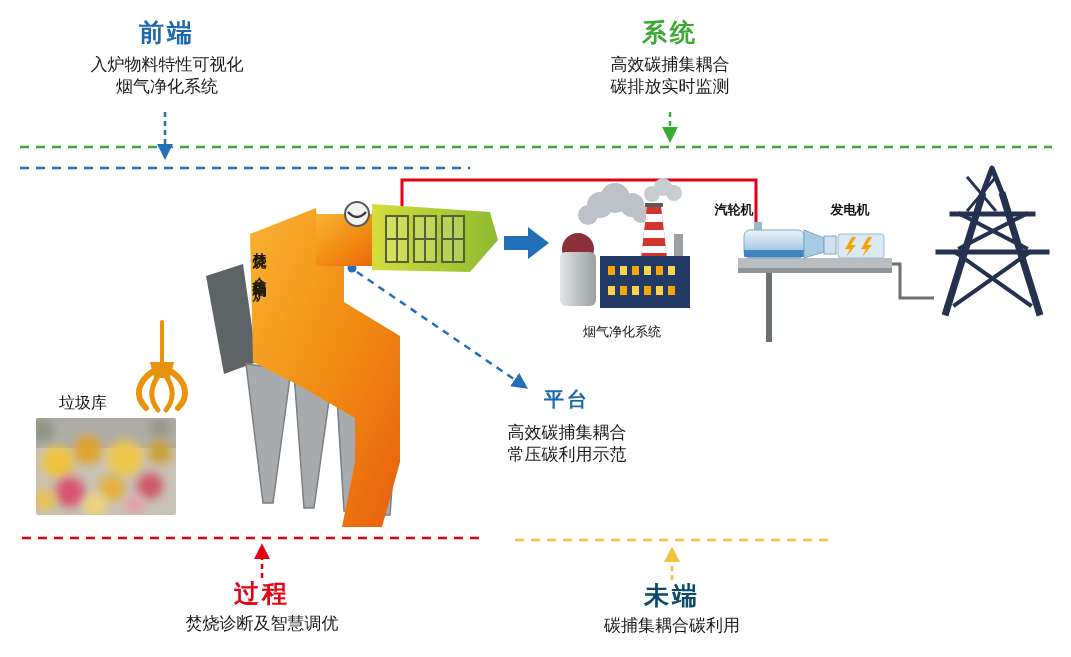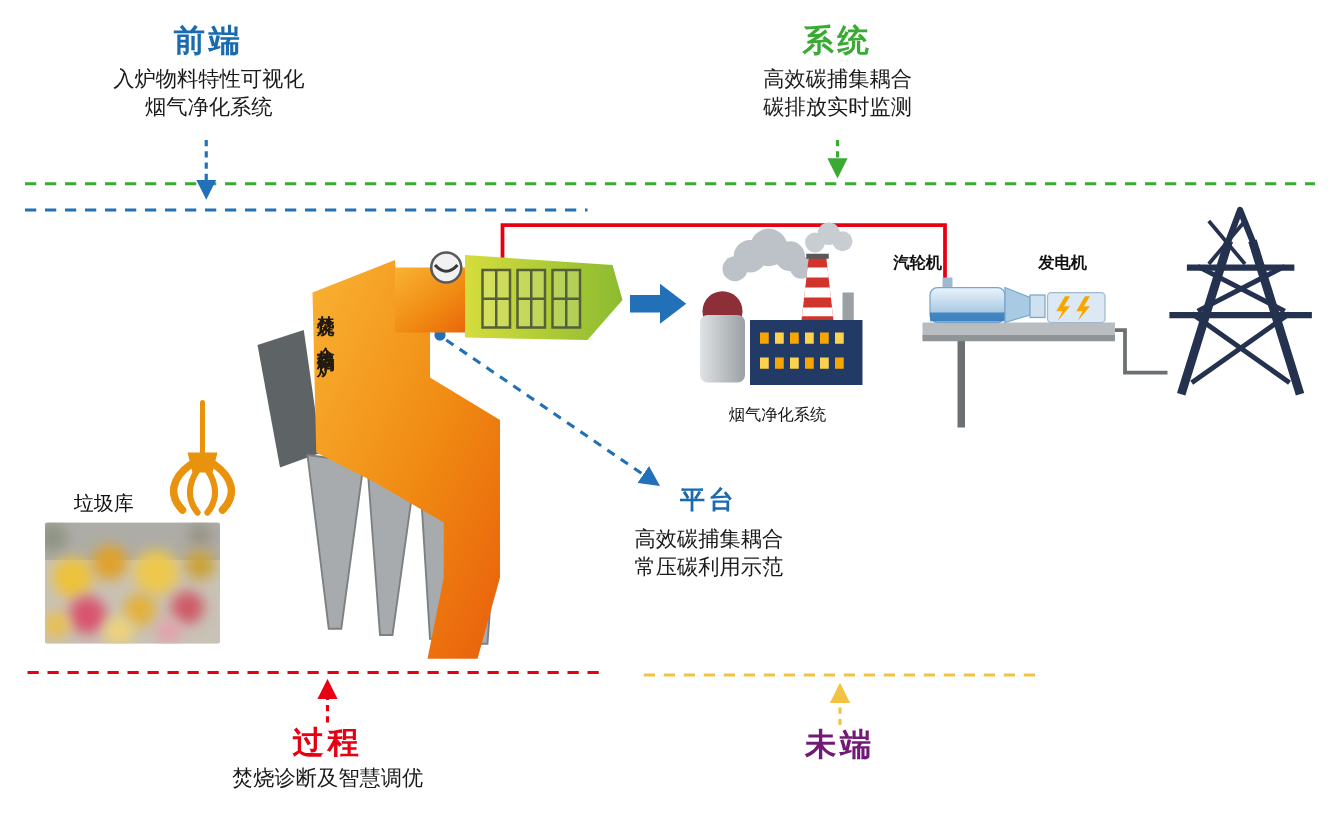--- a/index.html
+++ b/index.html
@@ -6,21 +6,21 @@
   html,body{width:1071px;height:657px;background:#ffffff;
     font-family:"DejaVu Sans","Liberation Sans",sans-serif;position:relative;overflow:hidden}
   .stage{position:absolute;left:0;top:0;width:1071px;height:657px}
   svg.art{position:absolute;left:0;top:0}
   .label{position:absolute;text-align:center;white-space:nowrap}
   .sec-title{font-size:25px;font-weight:bold;letter-spacing:3px}
   .sec-desc{font-size:17px;color:#1a1a1a;line-height:1.28;font-weight:500}
   .blue{color:#1a6ab0}
   .green{color:#3aaa35}
   .red{color:#e60012}
-  .gold{color:#701a75}
+  .gold{color:#0c4a6e}
   .front-title{left:67px;top:16px;width:200px}
   .front-desc{left:47px;top:54px;width:240px}
   .system-title{left:570px;top:16px;width:200px}
   .system-desc{left:550px;top:54px;width:240px}
   .platform-title{left:467px;top:386px;width:200px;font-size:20px}
   .platform-desc{left:447px;top:422px;width:240px}
   .process-title{left:162px;top:577px;width:200px;font-size:25px}
   .process-desc{left:122px;top:613px;width:280px}
   .terminal-title{left:572px;top:579px;width:200px;font-size:25px}
   .terminal-desc{left:532px;top:615px;width:280px}
@@ -252,20 +252,21 @@
   <div class="label sec-title blue platform-title">平台</div>
   <div class="label sec-desc platform-desc">
     <div>高效碳捕集耦合</div>
     <div>常压碳利用示范</div>
   </div>
 
   <div class="label sec-title red process-title">过程</div>
   <div class="label sec-desc process-desc">焚烧诊断及智慧调优</div>
 
   <div class="label sec-title gold terminal-title">未端</div>
+  <div class="label sec-desc terminal-desc">碳捕集耦合碳利用</div>
 
   <div class="label pit-label">垃圾库</div>
   <div class="boiler-label">焚烧 余热锅炉</div>
   <div class="label flue-label">烟气净化系统</div>
   <div class="label turbine-label">汽轮机</div>
   <div class="label gen-label">发电机</div>
 
 </div>
 
 </body></html>

